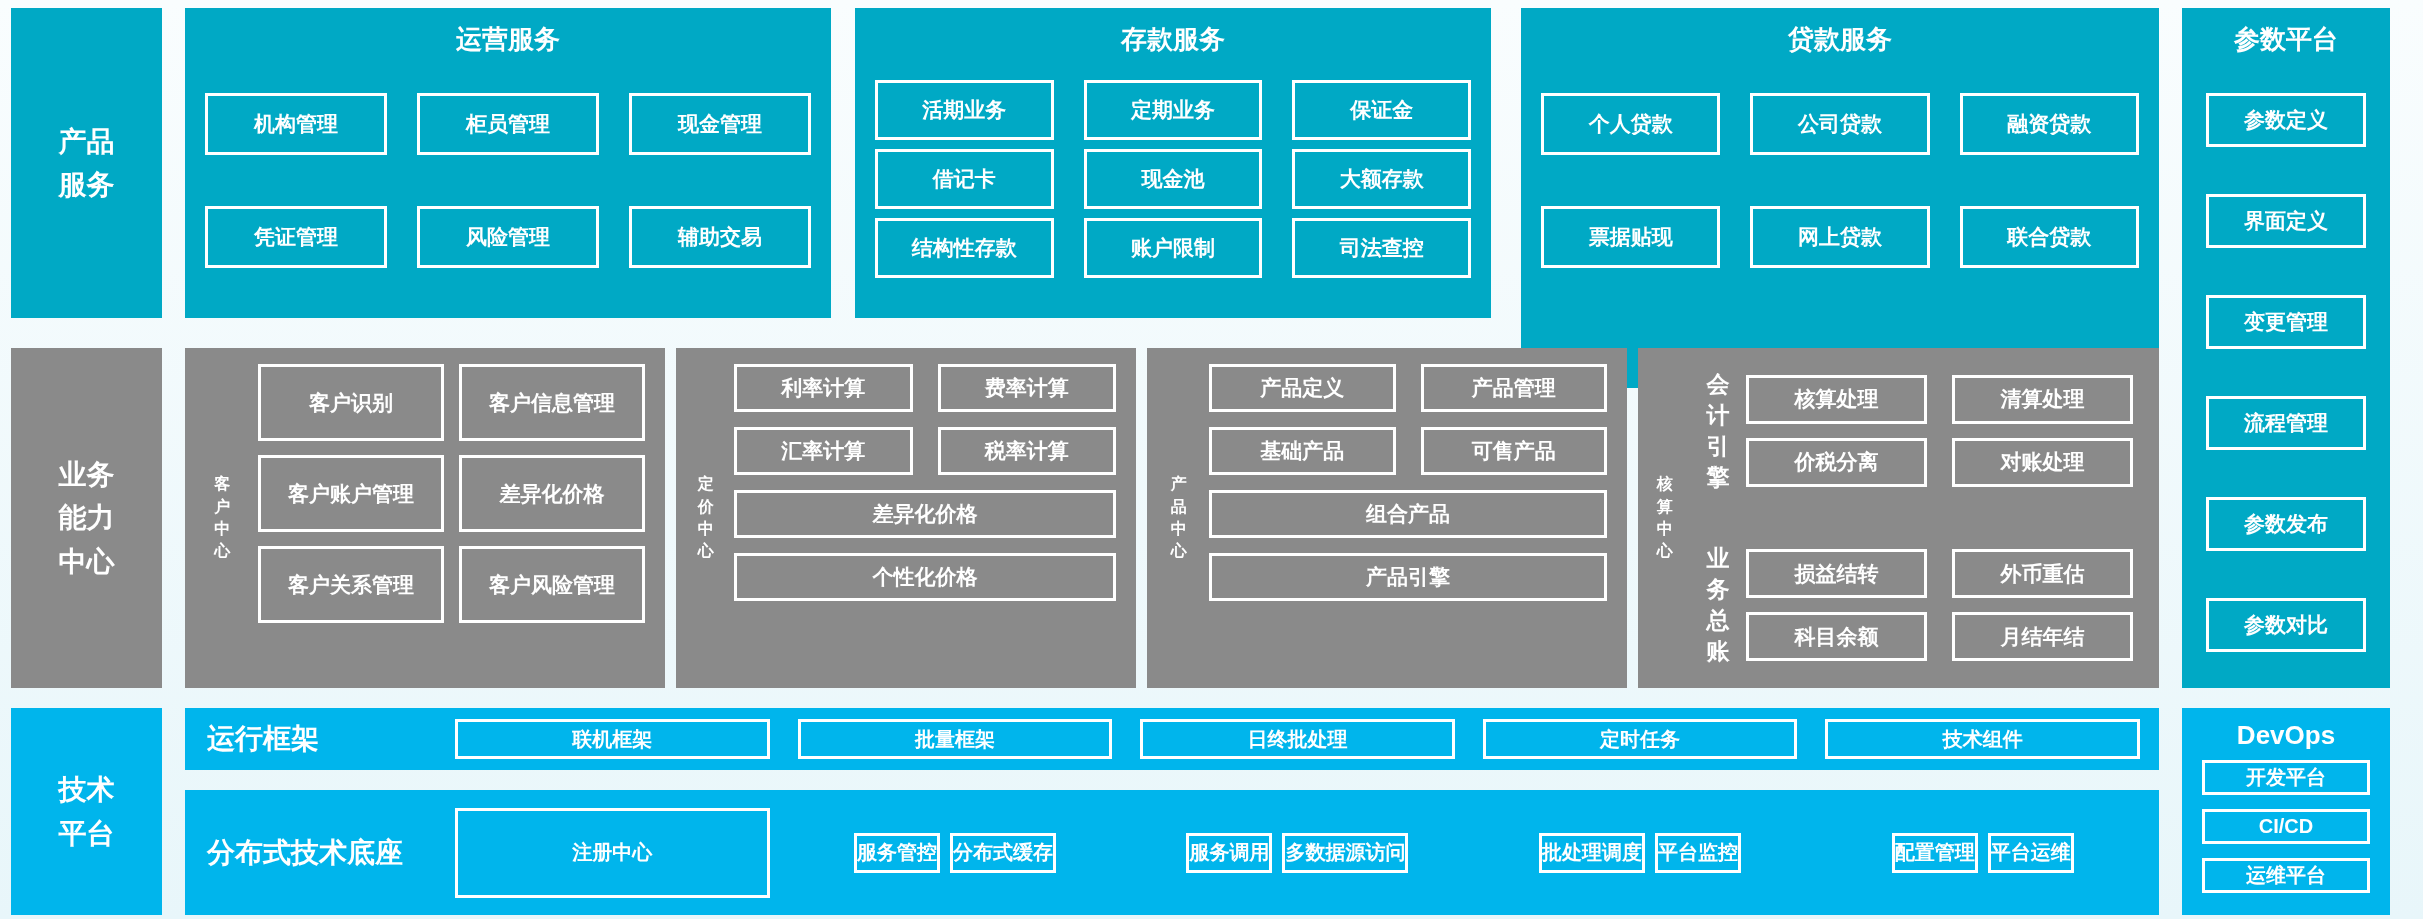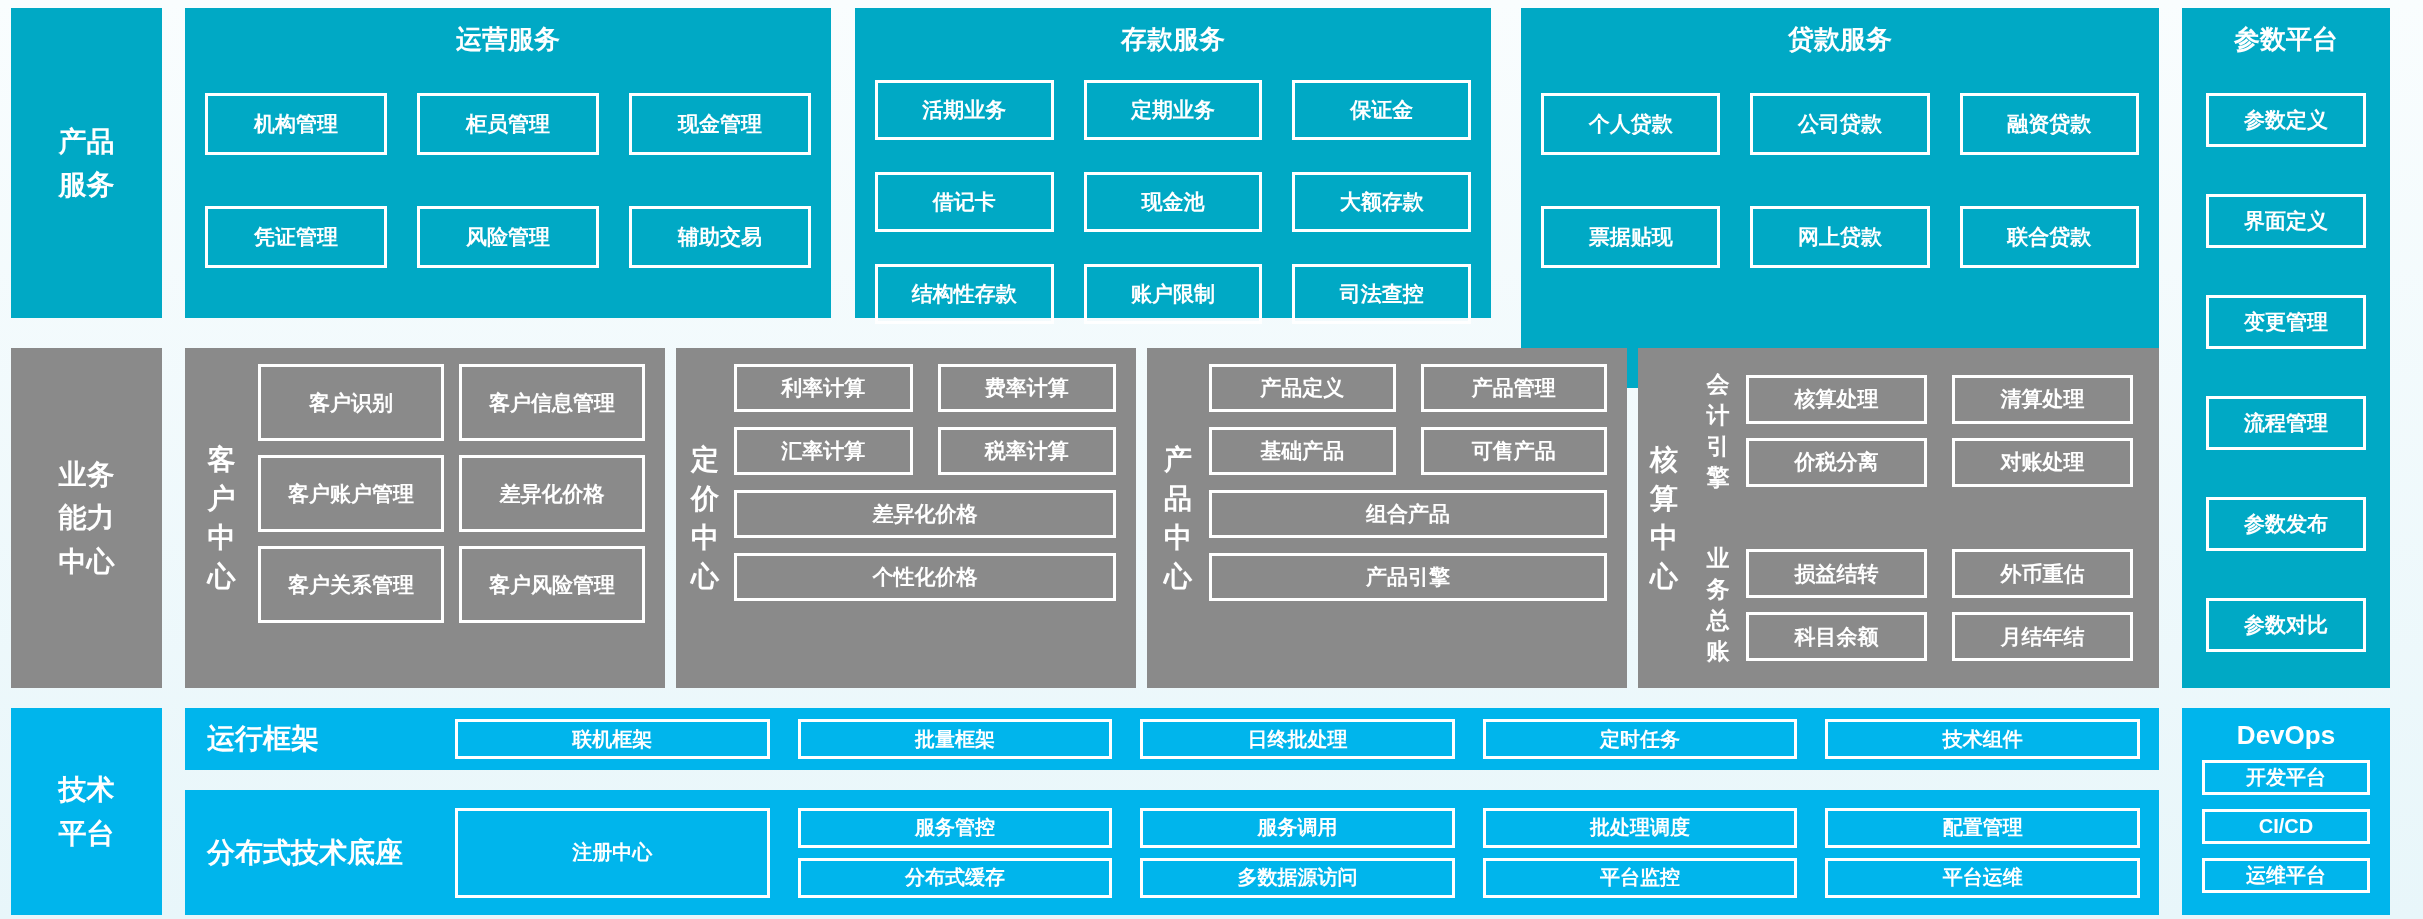--- a/index.html
+++ b/index.html
@@ -15,30 +15,30 @@
   .sidebar span{display:block;width:2.08em;font-size:28px;font-weight:bold;line-height:1.55;word-break:break-all;text-align:center}
 
   .ptitle{text-align:center;font-size:26px;font-weight:bold;padding-top:16px;line-height:30px}
 
   .box{border:3px solid #fff;display:flex;align-items:center;justify-content:center;font-size:21px;font-weight:bold;text-align:center;color:#fff}
 
   
   .tpanel{padding:0 20px}
   .tgrid{display:grid;grid-template-columns:repeat(3,1fr);column-gap:30px}
   .tgrid.two{margin-top:39px;row-gap:51px;grid-auto-rows:62px}
-  .tgrid.three{margin-top:26px;row-gap:32px;grid-auto-rows:60px}
+  .tgrid.three{margin-top:26px;row-gap:9px;grid-auto-rows:60px}
 
   
   .plist{display:flex;flex-direction:column;gap:47px;margin:39px 24px 0}
   .plist .box{height:54px}
 
   
   .hpanel{display:flex;align-items:flex-start;padding:16px 20px 16px 0}
   .vlabel{align-self:center;flex:0 0 auto;display:flex;align-items:center;justify-content:center;font-weight:bold}
-  .vlabel span{display:block;width:1.08em;font-size:28px;line-height:1.4;word-break:break-all;text-align:center}
+  .vlabel span{display:block;width:1.08em;font-size:16px;line-height:1.4;word-break:break-all;text-align:right}
   .lab73{width:73px}
   .lab58{width:58px}
   .lab62{width:62px}
   .cgrid{flex:1;display:grid;grid-template-columns:1fr 1fr;gap:14px 15px;grid-auto-rows:77px}
   .pgrid{flex:1;display:grid;grid-template-columns:1fr 1fr;gap:15px 25px;grid-auto-rows:48px}
   .wide{grid-column:1 / -1}
 
   
   .acc{display:flex;align-items:center;padding:10px 26px 10px 0}
   .accbody{flex:1;display:flex;flex-direction:column;gap:50px}
@@ -46,21 +46,21 @@
   .acclbl{flex:0 0 56px;display:flex;align-items:center;justify-content:center;font-weight:bold}
   .acclbl span{display:block;width:1.08em;font-size:23px;line-height:1.35;word-break:break-all;text-align:center}
   .agrid{flex:1;display:grid;grid-template-columns:1fr 1fr;gap:14px 25px;grid-auto-rows:49px}
 
   
   .band{display:flex;align-items:center;padding:0 19px 0 22px}
   .bandlbl{flex:0 0 248px;font-size:28px;font-weight:bold}
   .brow{flex:1;display:grid;grid-template-columns:repeat(5,1fr);column-gap:28px;align-items:center}
   .box.sm{height:40px;font-size:20px}
   .box.reg{height:90px;font-size:20px}
-  .col2{display:flex;flex-direction:column;gap:10px;justify-content:center}
+  .col2{display:flex;flex-direction:row;gap:10px;justify-content:center}
 
   
   .devops .ptitle{padding-top:12px}
   .dlist{display:flex;flex-direction:column;gap:14px;margin:10px 20px 0}
   .dlist .box{height:35px;font-size:20px}
 </style>
 </head>
 <body>
 
 <div id="canvas">

